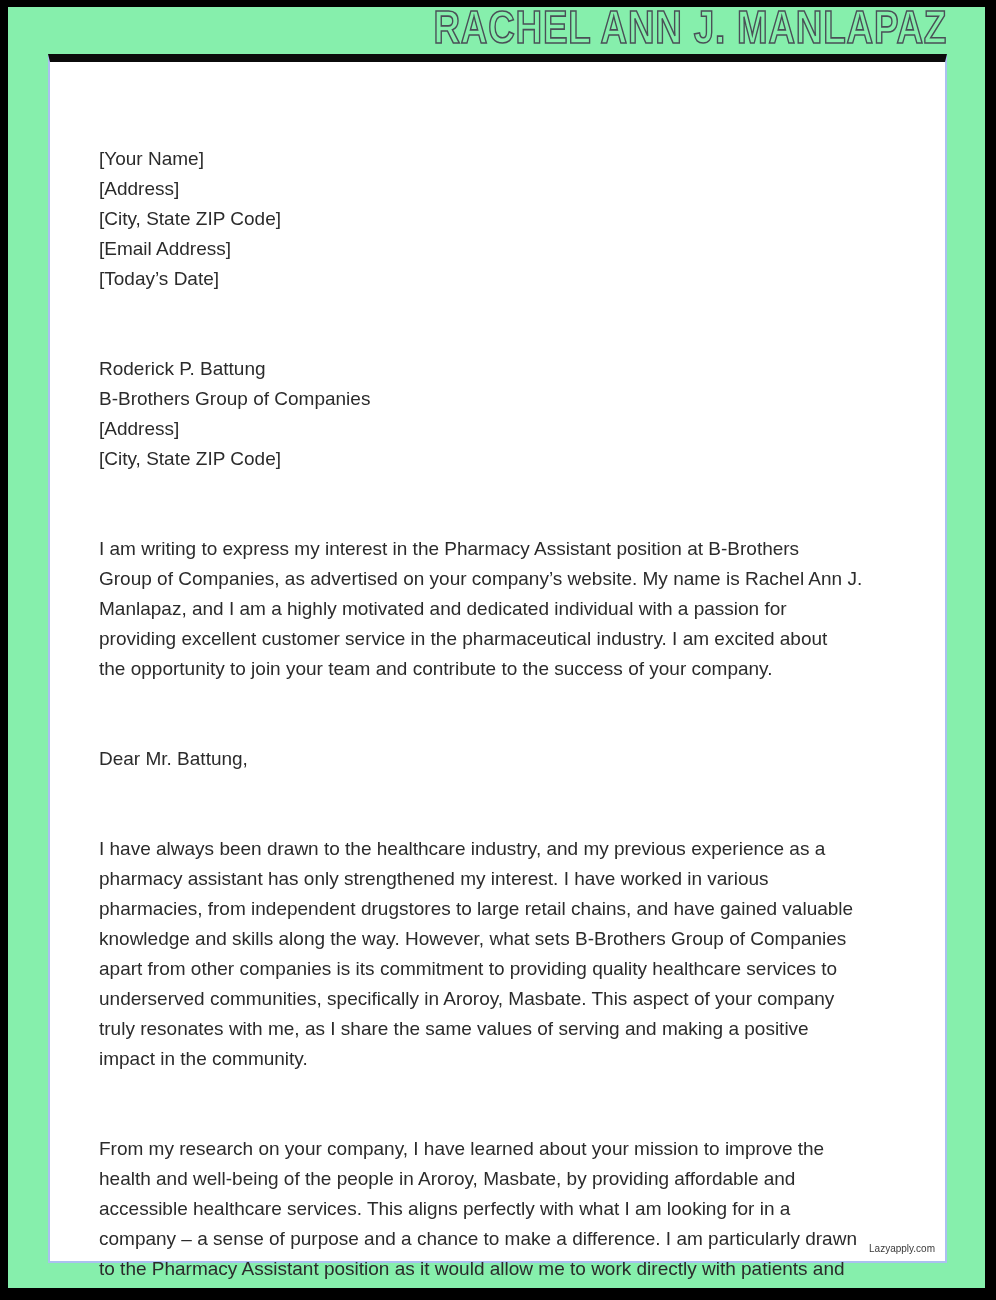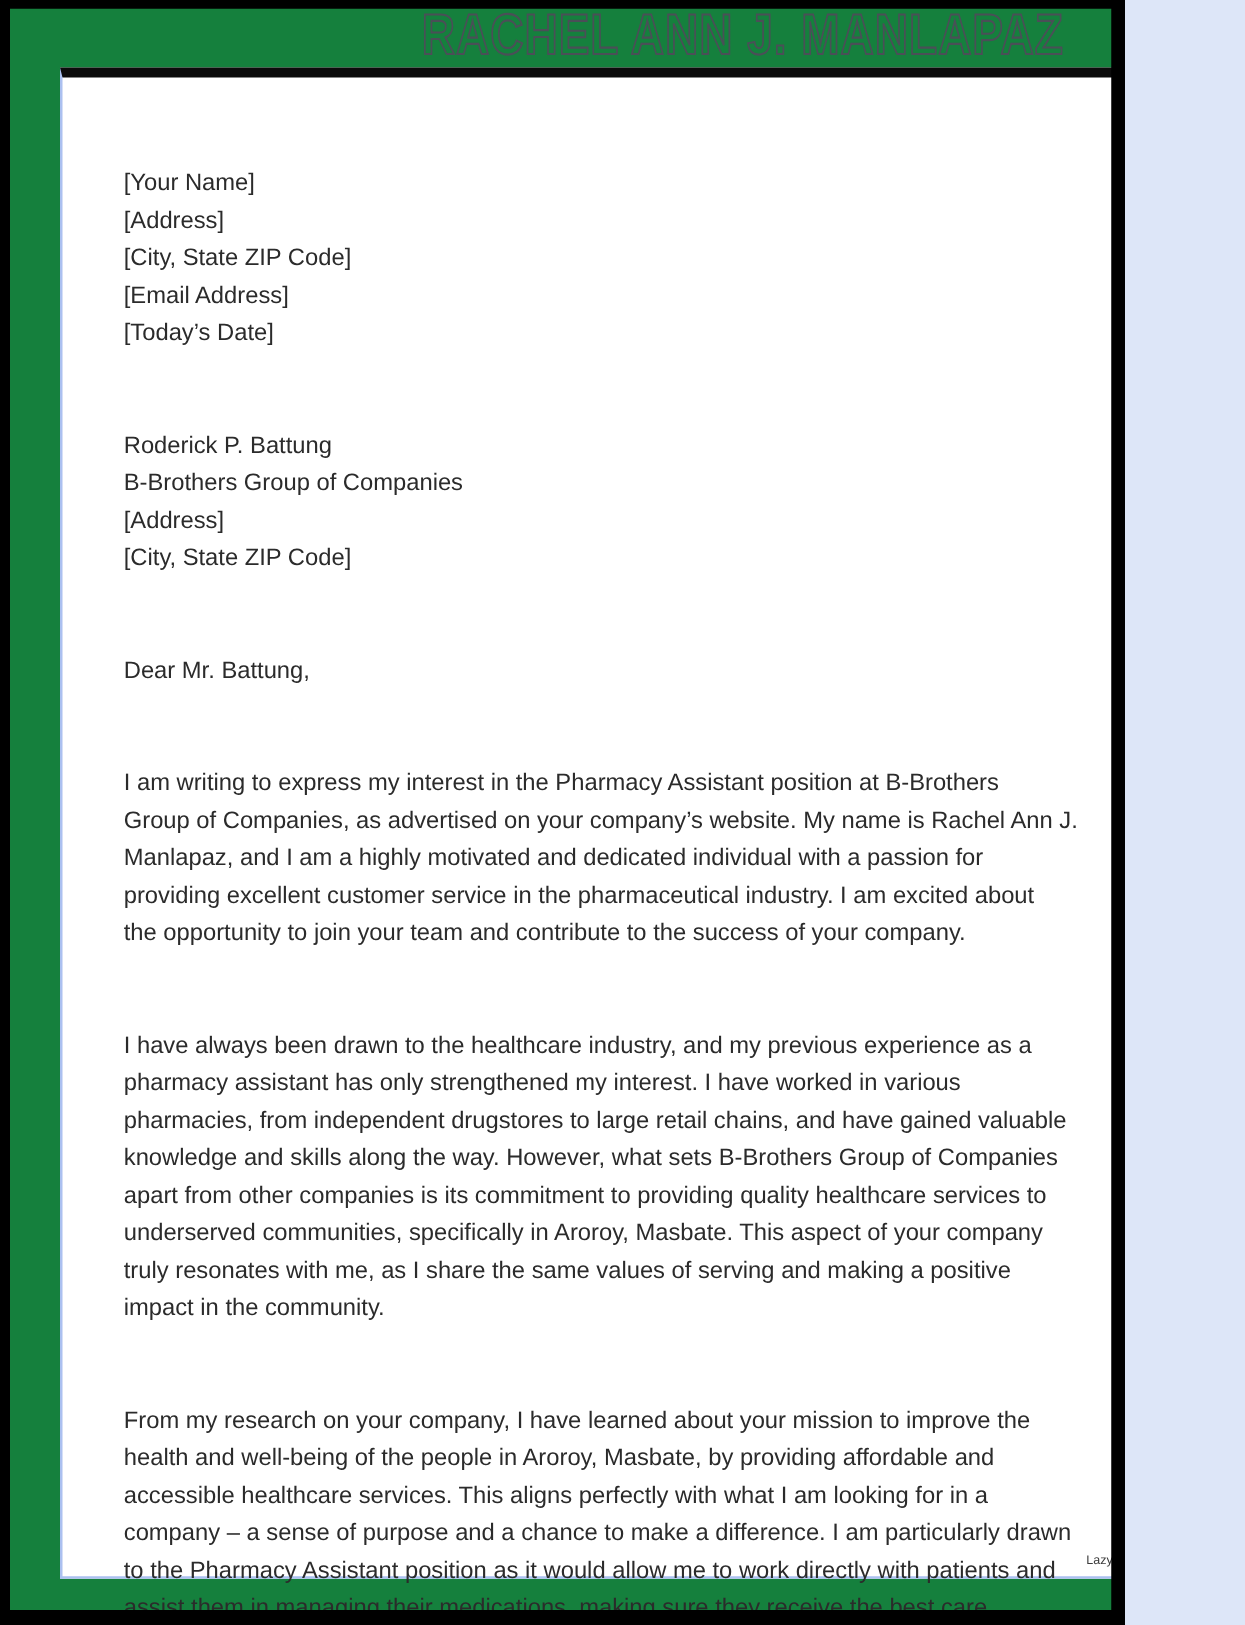--- a/index.html
+++ b/index.html
@@ -3,22 +3,22 @@
 <meta charset="utf-8">
 <style>
   html, body { margin: 0; padding: 0; }
   body {
     width: 996px; height: 1300px; overflow: hidden;
     font-family: "Liberation Sans", "DejaVu Sans", sans-serif;
     background: #dde6f8;
   }
   .screen {
     position: relative;
-    width: 900px; height: 1300px;
-    background: #15803d;
+    width: 996px; height: 1300px;
+    background: #86efac;
     overflow: hidden;
   }
   
   .frame {
     position: absolute; inset: 0;
     border-style: solid; border-color: #000;
     border-width: 7px 11px 12px 8px;
     pointer-events: none;
     z-index: 50;
   }
@@ -57,21 +57,21 @@
     box-sizing: border-box;
     width: 100%;
     padding: 36px 50px 0 49px;
     font-size: 19px;
     line-height: 30px;
     color: #2b2b2b;
     white-space: pre-line;
     overflow: visible;
   }
   .block { margin: 0 0 30px 0; white-space: pre-line; }
-  .block:first-child { margin-top: 4px; }
+  .block:first-child { margin-top: 16px; }
   .watermark {
     position: absolute;
     right: 10px; bottom: 3px;
     font-size: 10px;
     line-height: 18px;
     color: #3b3b3b;
     white-space: nowrap;
     background: transparent;
   }
 </style>
@@ -86,26 +86,26 @@
     <div class="page-content">
       <div class="block">[Your Name]
 [Address]
 [City, State ZIP Code]
 [Email Address]
 [Today’s Date]</div>
       <div class="block">Roderick P. Battung
 B-Brothers Group of Companies
 [Address]
 [City, State ZIP Code]</div>
-      <div class="block">Dear Mr. Battung,</div>
       <div class="block">I am writing to express my interest in the Pharmacy Assistant position at B-Brothers
 Group of Companies, as advertised on your company’s website. My name is Rachel Ann J.
 Manlapaz, and I am a highly motivated and dedicated individual with a passion for
 providing excellent customer service in the pharmaceutical industry. I am excited about
 the opportunity to join your team and contribute to the success of your company.</div>
+      <div class="block">Dear Mr. Battung,</div>
       <div class="block">I have always been drawn to the healthcare industry, and my previous experience as a
 pharmacy assistant has only strengthened my interest. I have worked in various
 pharmacies, from independent drugstores to large retail chains, and have gained valuable
 knowledge and skills along the way. However, what sets B-Brothers Group of Companies
 apart from other companies is its commitment to providing quality healthcare services to
 underserved communities, specifically in Aroroy, Masbate. This aspect of your company
 truly resonates with me, as I share the same values of serving and making a positive
 impact in the community.</div>
       <div class="block">From my research on your company, I have learned about your mission to improve the
 health and well-being of the people in Aroroy, Masbate, by providing affordable and

